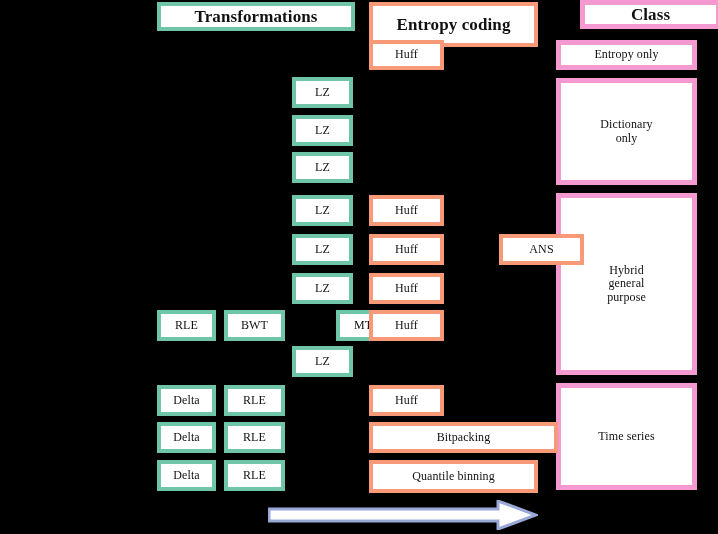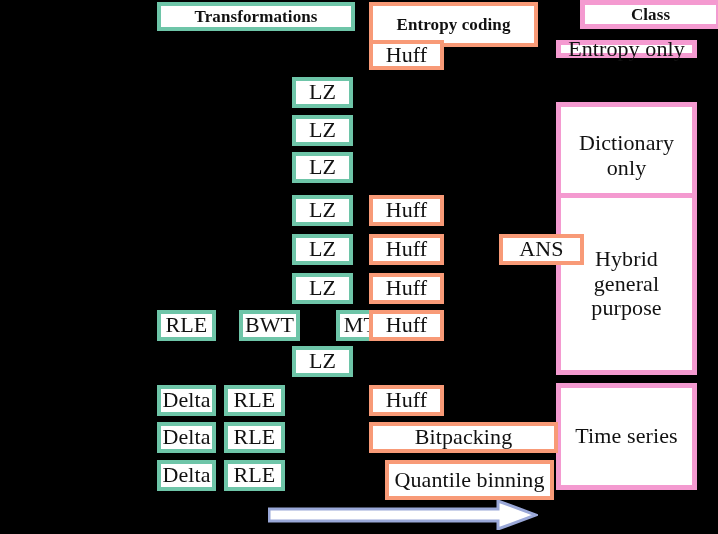--- a/index.html
+++ b/index.html
@@ -16,21 +16,21 @@
     font-family: "Liberation Serif", "DejaVu Serif", serif;
   }
   .box {
     position: absolute;
     box-sizing: border-box;
     background: #ffffff;
     display: flex;
     align-items: center;
     justify-content: center;
     color: #111111;
-    font-size: 22px;
+    font-size: 12px;
     line-height: 1.12;
     text-align: center;
     white-space: pre-line;
     letter-spacing: 0.1px;
   }
   .b-green  { border: 4px solid #6ec5a8; }
   .b-orange { border: 4px solid #f89a77; }
   .b-pink   { border: 5px solid #f49ad0; }
 
   .hdr { font-weight: bold; font-size: 17px; }
@@ -49,23 +49,23 @@
 <body>
 
 <div id="canvas">
 
   <div class="box b-green hdr" style="left:157px; top:2px; width:198px; height:29px;">Transformations</div>
 
   <div class="box b-orange hdr" style="left:369px; top:2px; width:169px; height:45px;">Entropy coding</div>
 
   <div class="box b-pink hdr" style="left:556px; top:0; width:141px; height:29px;margin-left:24px;">Class</div>
 
-  <div class="box b-pink" style="left:556px; top:40px; width:141px; height:18px;">Entropy only</div>
+  <div class="box b-pink" style="left:556px; top:40px; width:141px; height:30px;">Entropy only</div>
 
-  <div class="box b-pink" style="left:556px; top:78px; width:141px; height:107px;margin-top:24px;">Dictionary
+  <div class="box b-pink" style="left:556px; top:78px; width:141px; height:107px;">Dictionary
 only</div>
 
   <div class="box b-pink" style="left:556px; top:193px; width:141px; height:182px;">Hybrid
 general
 purpose</div>
 
   <div class="box b-pink" style="left:556px; top:383px; width:141px; height:107px;">Time series</div>
 
   <div class="box b-orange" style="left:369px; top:40px; width:75px; height:30px;">Huff</div>
 
@@ -79,37 +79,37 @@
   <div class="box b-orange" style="left:369px; top:195px; width:75px; height:31px;">Huff</div>
 
   <div class="box b-green" style="left:292px; top:234px; width:61px; height:31px;">LZ</div>
   <div class="box b-orange" style="left:369px; top:234px; width:75px; height:31px;">Huff</div>
   <div class="box b-orange" style="left:453px; top:234px; width:85px; height:31px;margin-left:46px;">ANS</div>
 
   <div class="box b-green" style="left:292px; top:273px; width:61px; height:31px;">LZ</div>
   <div class="box b-orange" style="left:369px; top:273px; width:75px; height:31px;">Huff</div>
 
   <div class="box b-green" style="left:157px; top:310px; width:59px; height:31px;">RLE</div>
-  <div class="box b-green" style="left:224px; top:310px; width:61px; height:31px;margin-left:15px;">BWT</div>
+  <div class="box b-green" style="left:224px; top:310px; width:61px; height:31px;">BWT</div>
   <div class="box b-green" style="left:292px; top:310px; width:61px; height:31px;margin-left:44px;">MTF</div>
   <div class="box b-orange" style="left:369px; top:310px; width:75px; height:31px;">Huff</div>
 
   <div class="box b-green" style="left:292px; top:346px; width:61px; height:31px;">LZ</div>
 
   <div class="box b-green" style="left:157px; top:385px; width:59px; height:31px;">Delta</div>
   <div class="box b-green" style="left:224px; top:385px; width:61px; height:31px;">RLE</div>
   <div class="box b-orange" style="left:369px; top:385px; width:75px; height:31px;">Huff</div>
 
   <div class="box b-green" style="left:157px; top:422px; width:59px; height:31px;">Delta</div>
   <div class="box b-green" style="left:224px; top:422px; width:61px; height:31px;">RLE</div>
   <div class="box b-orange" style="left:369px; top:422px; width:189px; height:31px;">Bitpacking</div>
 
   <div class="box b-green" style="left:157px; top:460px; width:59px; height:31px;">Delta</div>
   <div class="box b-green" style="left:224px; top:460px; width:61px; height:31px;">RLE</div>
-  <div class="box b-orange" style="left:369px; top:460px; width:169px; height:40px;margin-left:16px;">Quantile binning</div>
+  <div class="box b-orange" style="left:369px; top:460px; width:169px; height:33px;">Quantile binning</div>
 
   <div id="arrow-wrap">
     <svg width="270" height="30" viewBox="0 0 270 30" xmlns="http://www.w3.org/2000/svg">
       <polygon points="1,9 230,9 230,1 268,15 230,29 230,21 1,21" fill="#ffffff" stroke="#9aa8d8" stroke-width="3" stroke-linejoin="miter"></polygon>
     </svg>
   </div>
 
 </div>
 
 </body></html>

